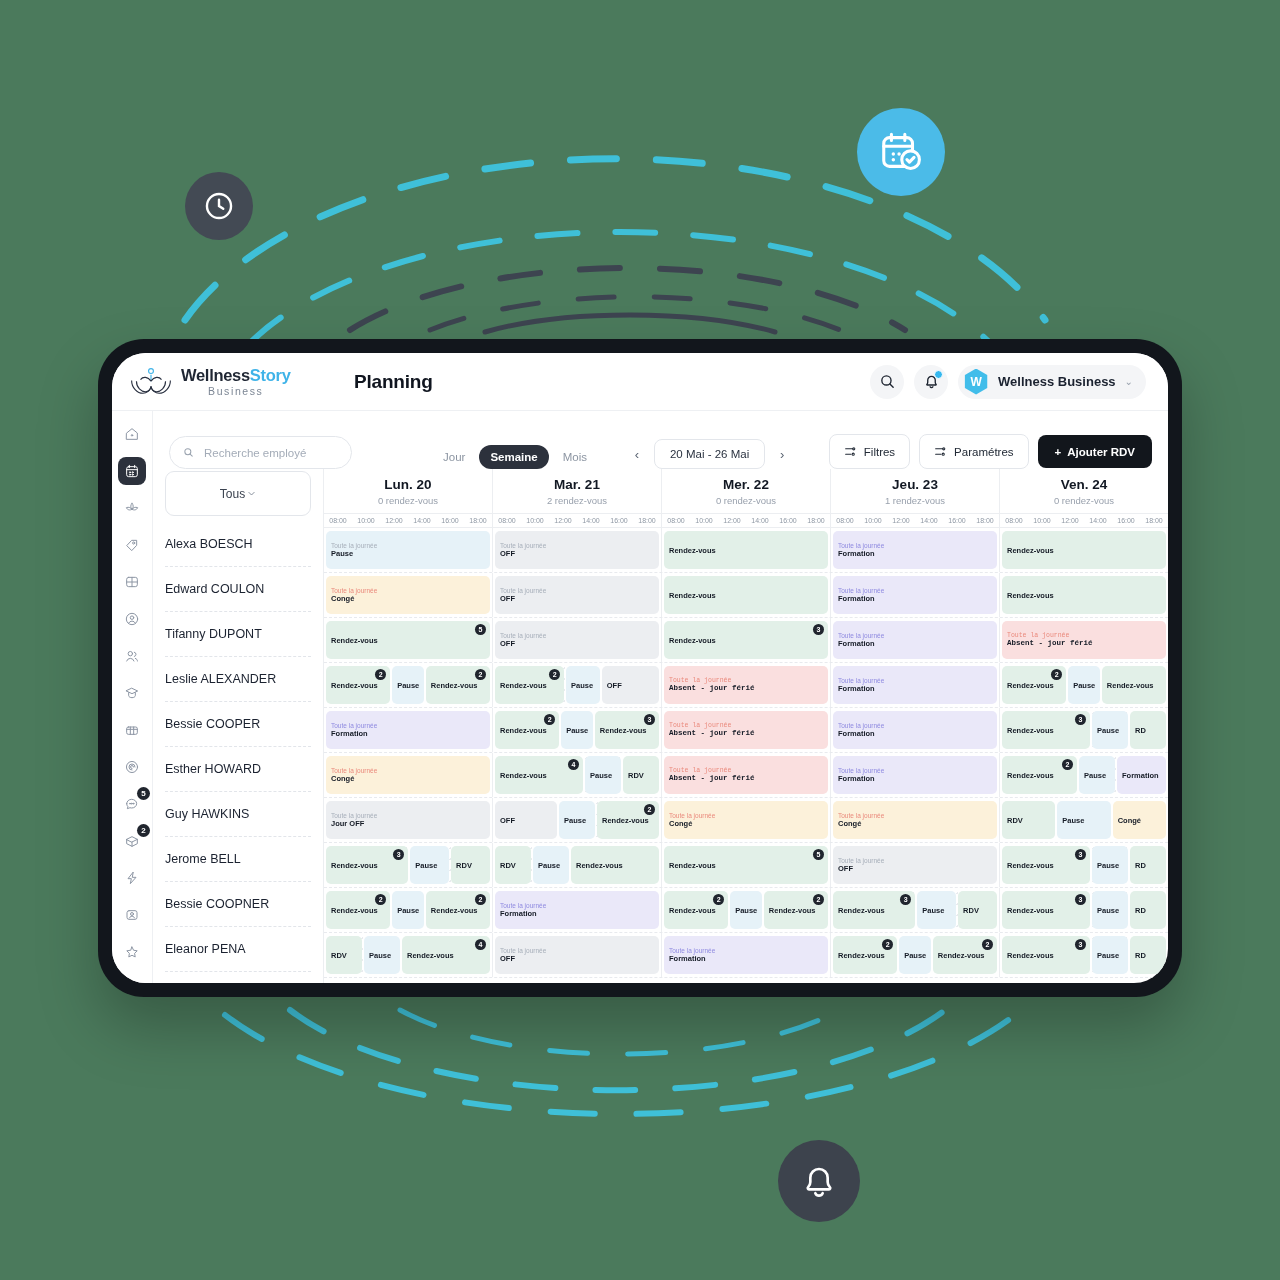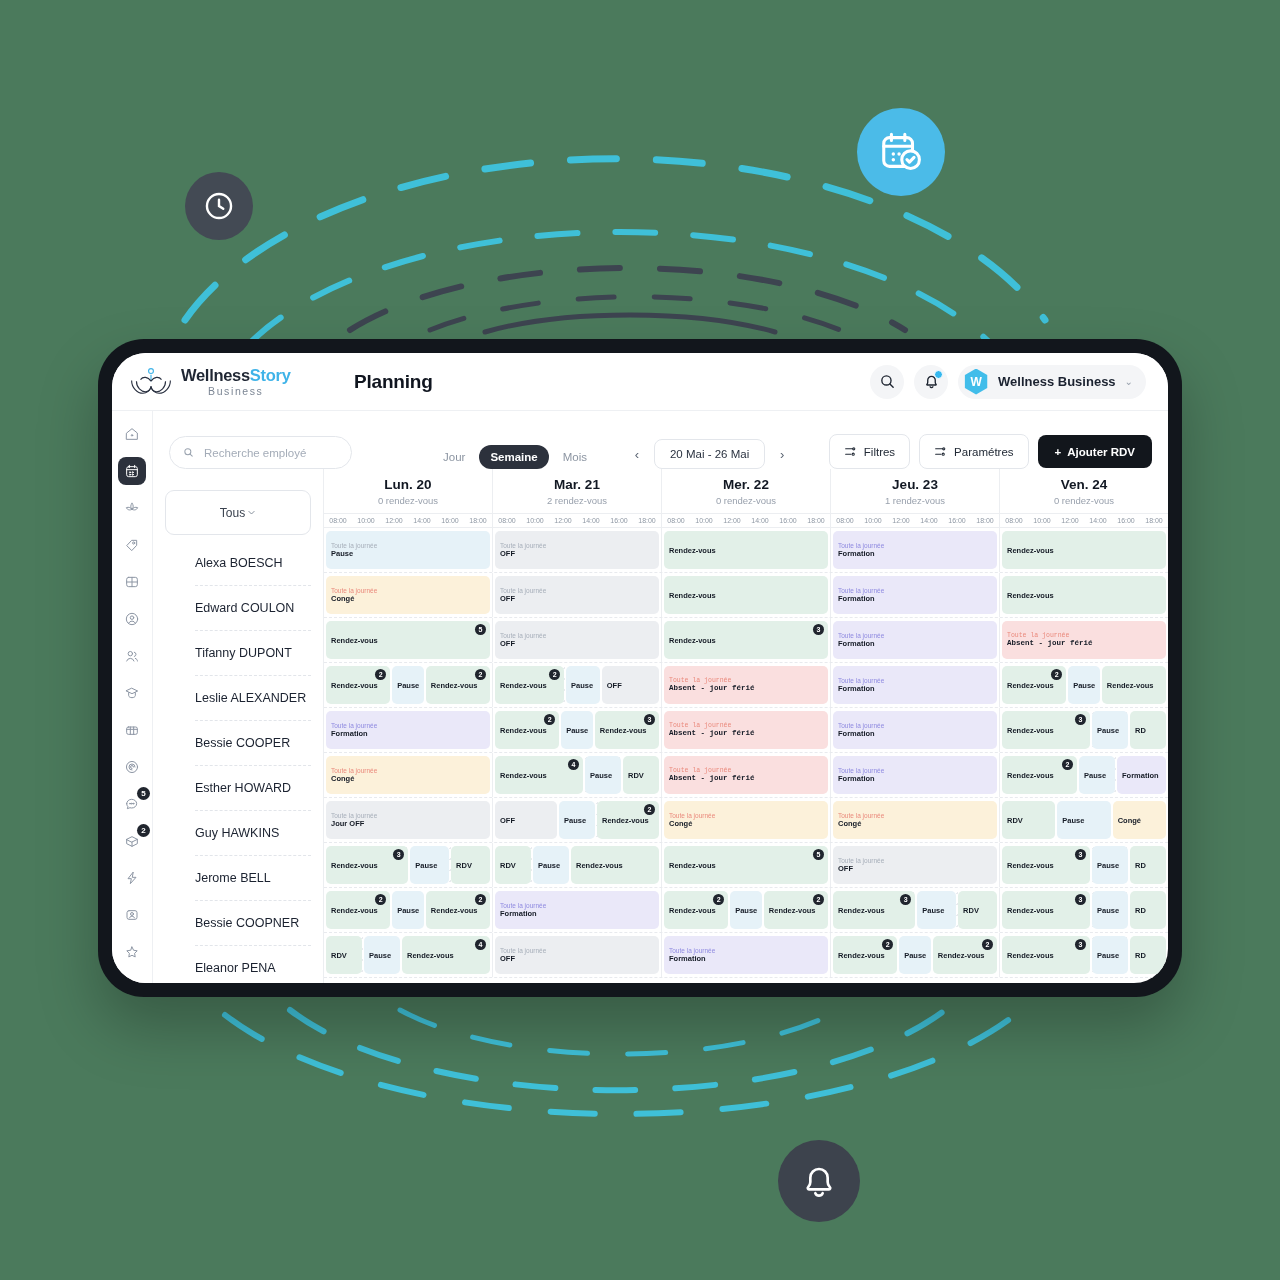--- a/index.html
+++ b/index.html
@@ -81,25 +81,25 @@
              padding:0 15px;font-size:11.5px;color:#2a3240;cursor:pointer;}
   .tb-right{margin-left:auto;display:flex;align-items:center;gap:9px;}
   .ghost-btn{display:flex;align-items:center;gap:7px;height:33px;border:1px solid #e3e6eb;border-radius:8px;
              padding:0 14px;font-size:11.5px;color:#222a36;cursor:pointer;background:#fff;}
   .dark-btn{display:flex;align-items:center;gap:6px;height:33px;border-radius:8px;padding:0 17px;
             font-size:11.5px;font-weight:bold;color:#fff;background:#12161c;cursor:pointer;}
 
   
   .planner{flex:1;display:flex;min-height:0;overflow:hidden;}
   .emp-col{width:171px;flex:none;border-right:1px solid #eceef1;box-sizing:border-box;}
-  .emp-filter{margin:21px 12px 6px;height:43px;border:1px solid #e3e6eb;border-radius:9px;
+  .emp-filter{margin:2px 12px 6px;height:43px;border:1px solid #e3e6eb;border-radius:9px;
               display:flex;align-items:center;justify-content:center;gap:2px;font-size:12px;color:#3a424f;cursor:pointer;}
   .emp-list{padding:0 12px;}
   .emp-row{height:45px;display:flex;align-items:center;font-size:12.5px;color:#1b2230;
-           border-bottom:1px dashed #e2e5ea;box-sizing:border-box;cursor:pointer;margin-left:30px;}
+           border-bottom:1px dashed #e2e5ea;box-sizing:border-box;cursor:pointer;}
 
   .grid-col{flex:1;min-width:0;overflow:hidden;position:relative;}
   .day-head{display:flex;border-bottom:1px solid #eceef1;}
   .day{flex:1;text-align:center;padding:8px 0 7px;border-right:1px solid #eceef1;box-sizing:border-box;}
   .day:last-child{border-right:0;}
   .day-name{font-size:13.5px;font-weight:bold;color:#121823;}
   .day-sub{font-size:9.5px;color:#99a1ad;margin-top:3px;}
   .time-head{display:flex;border-bottom:1px solid #eceef1;background:#fff;}
   .time-day{flex:1;display:flex;border-right:1px solid #eceef1;box-sizing:border-box;}
   .time-day:last-child{border-right:0;}

